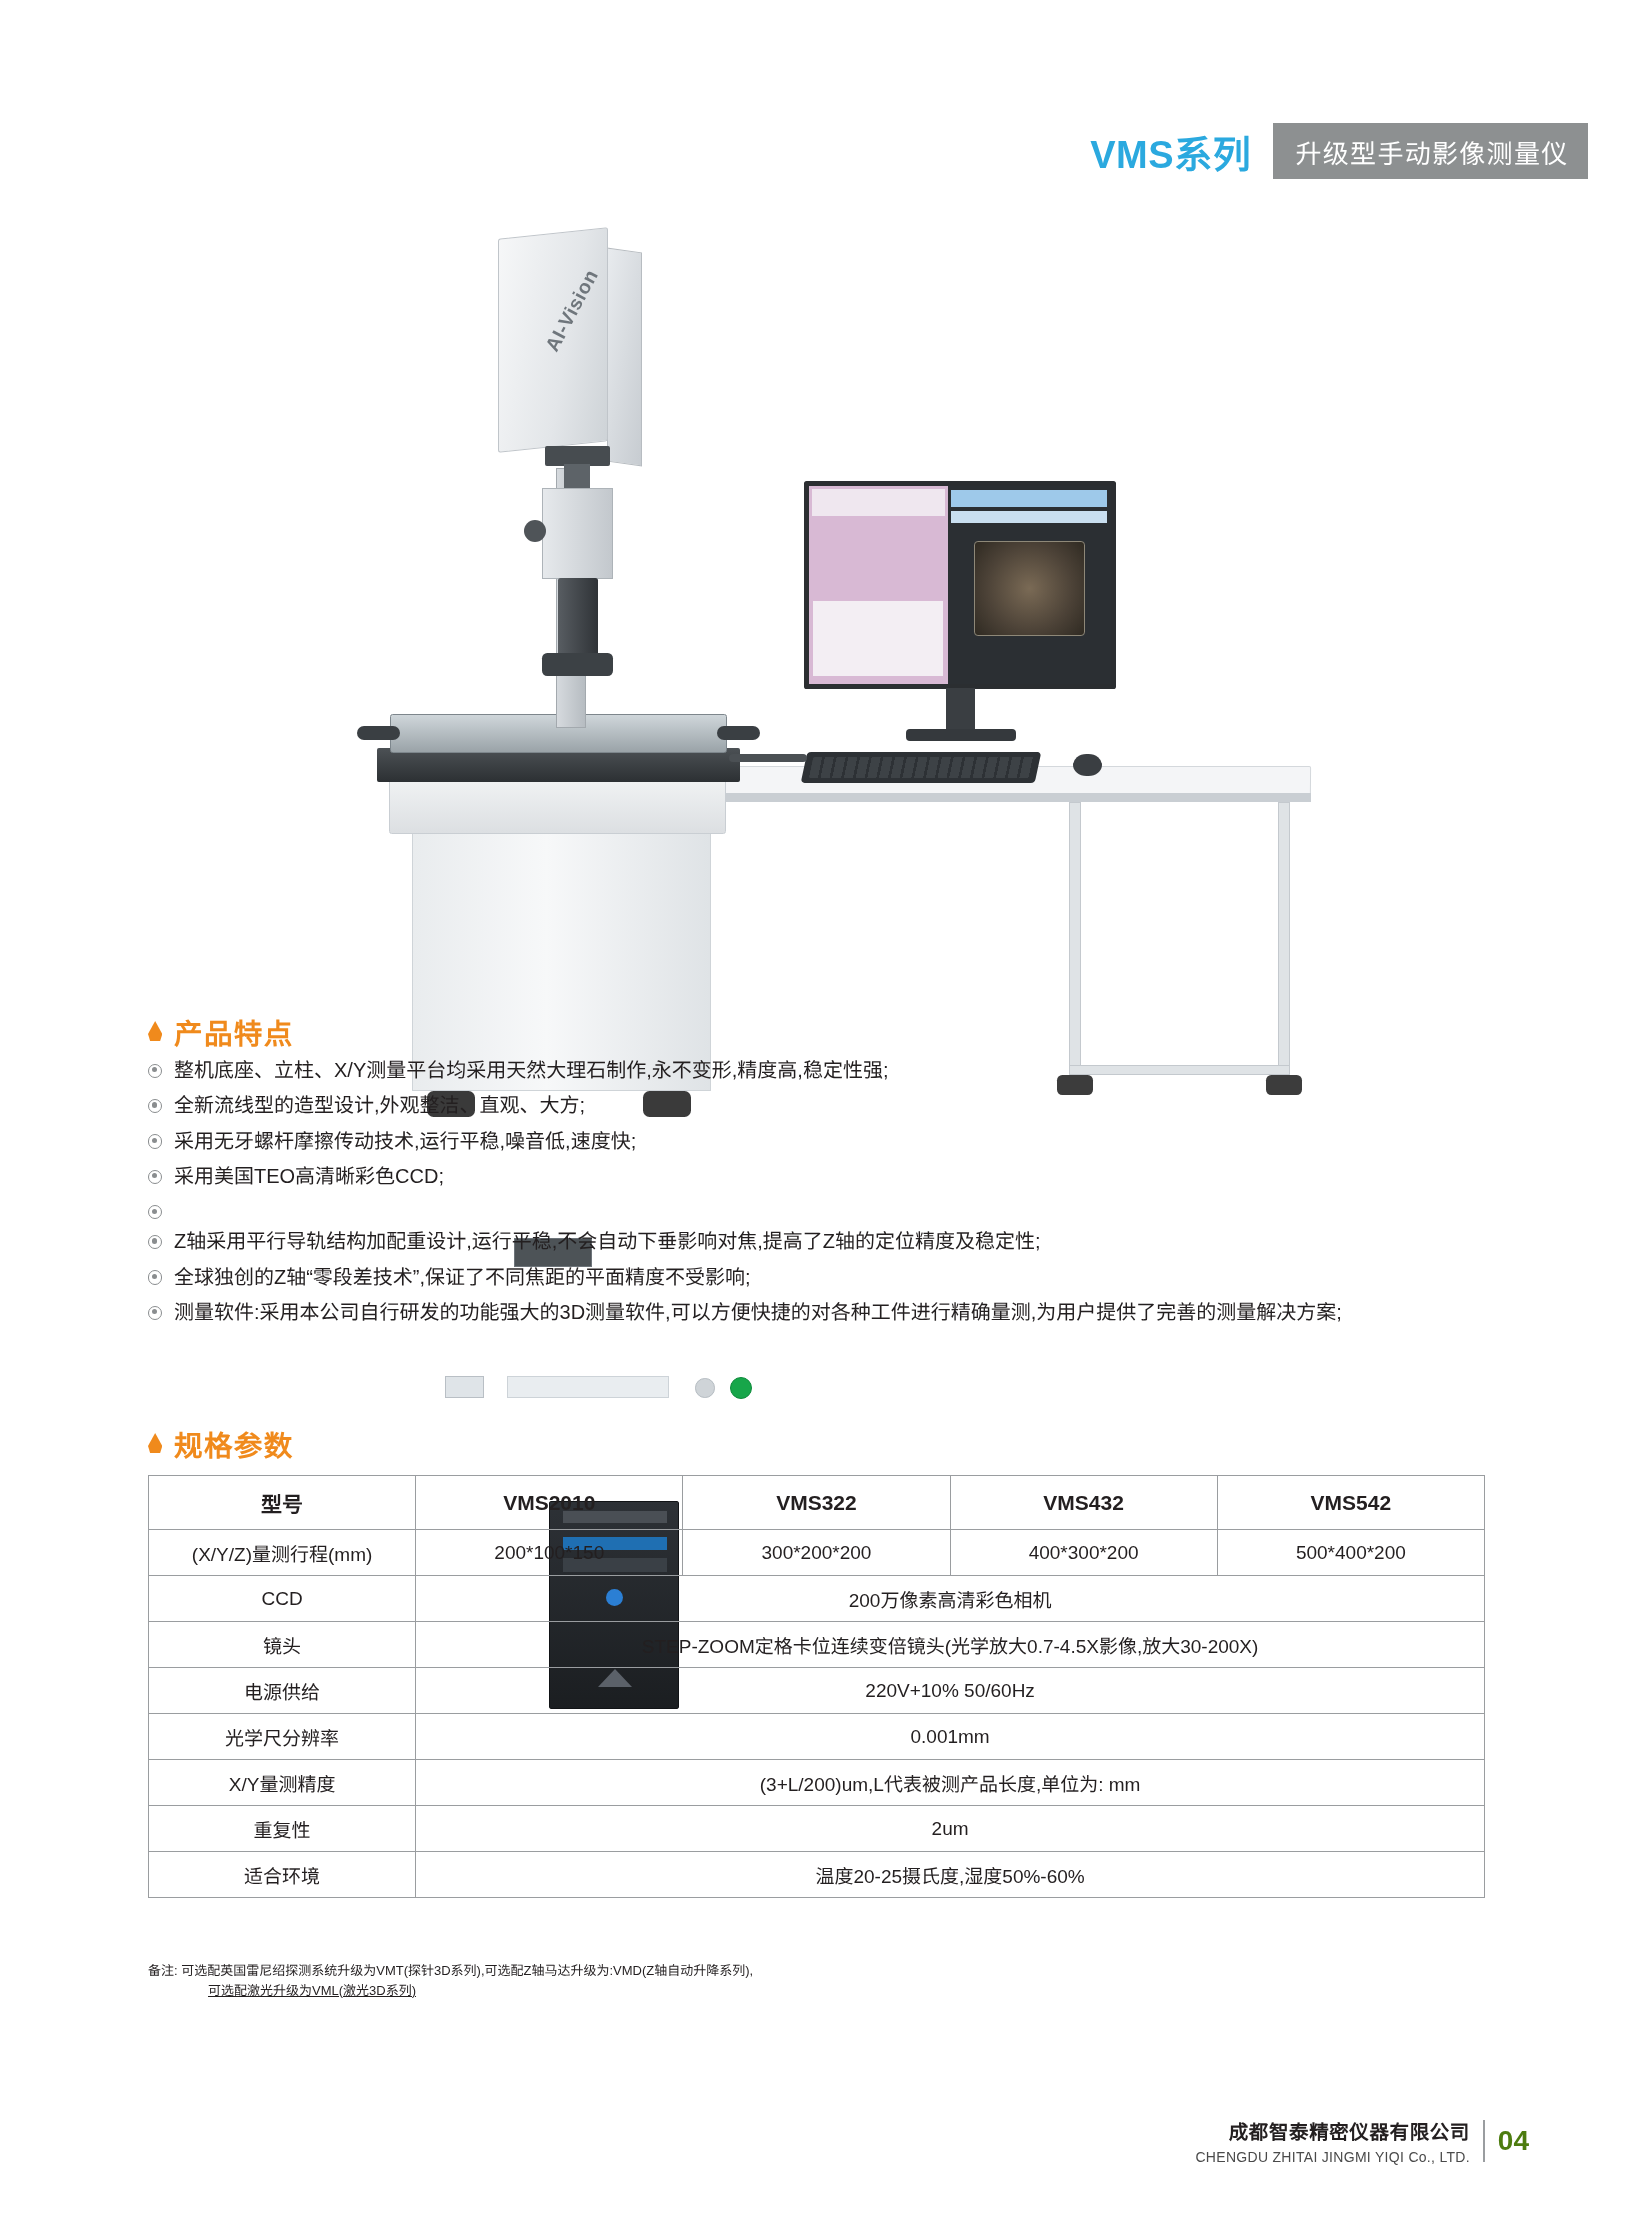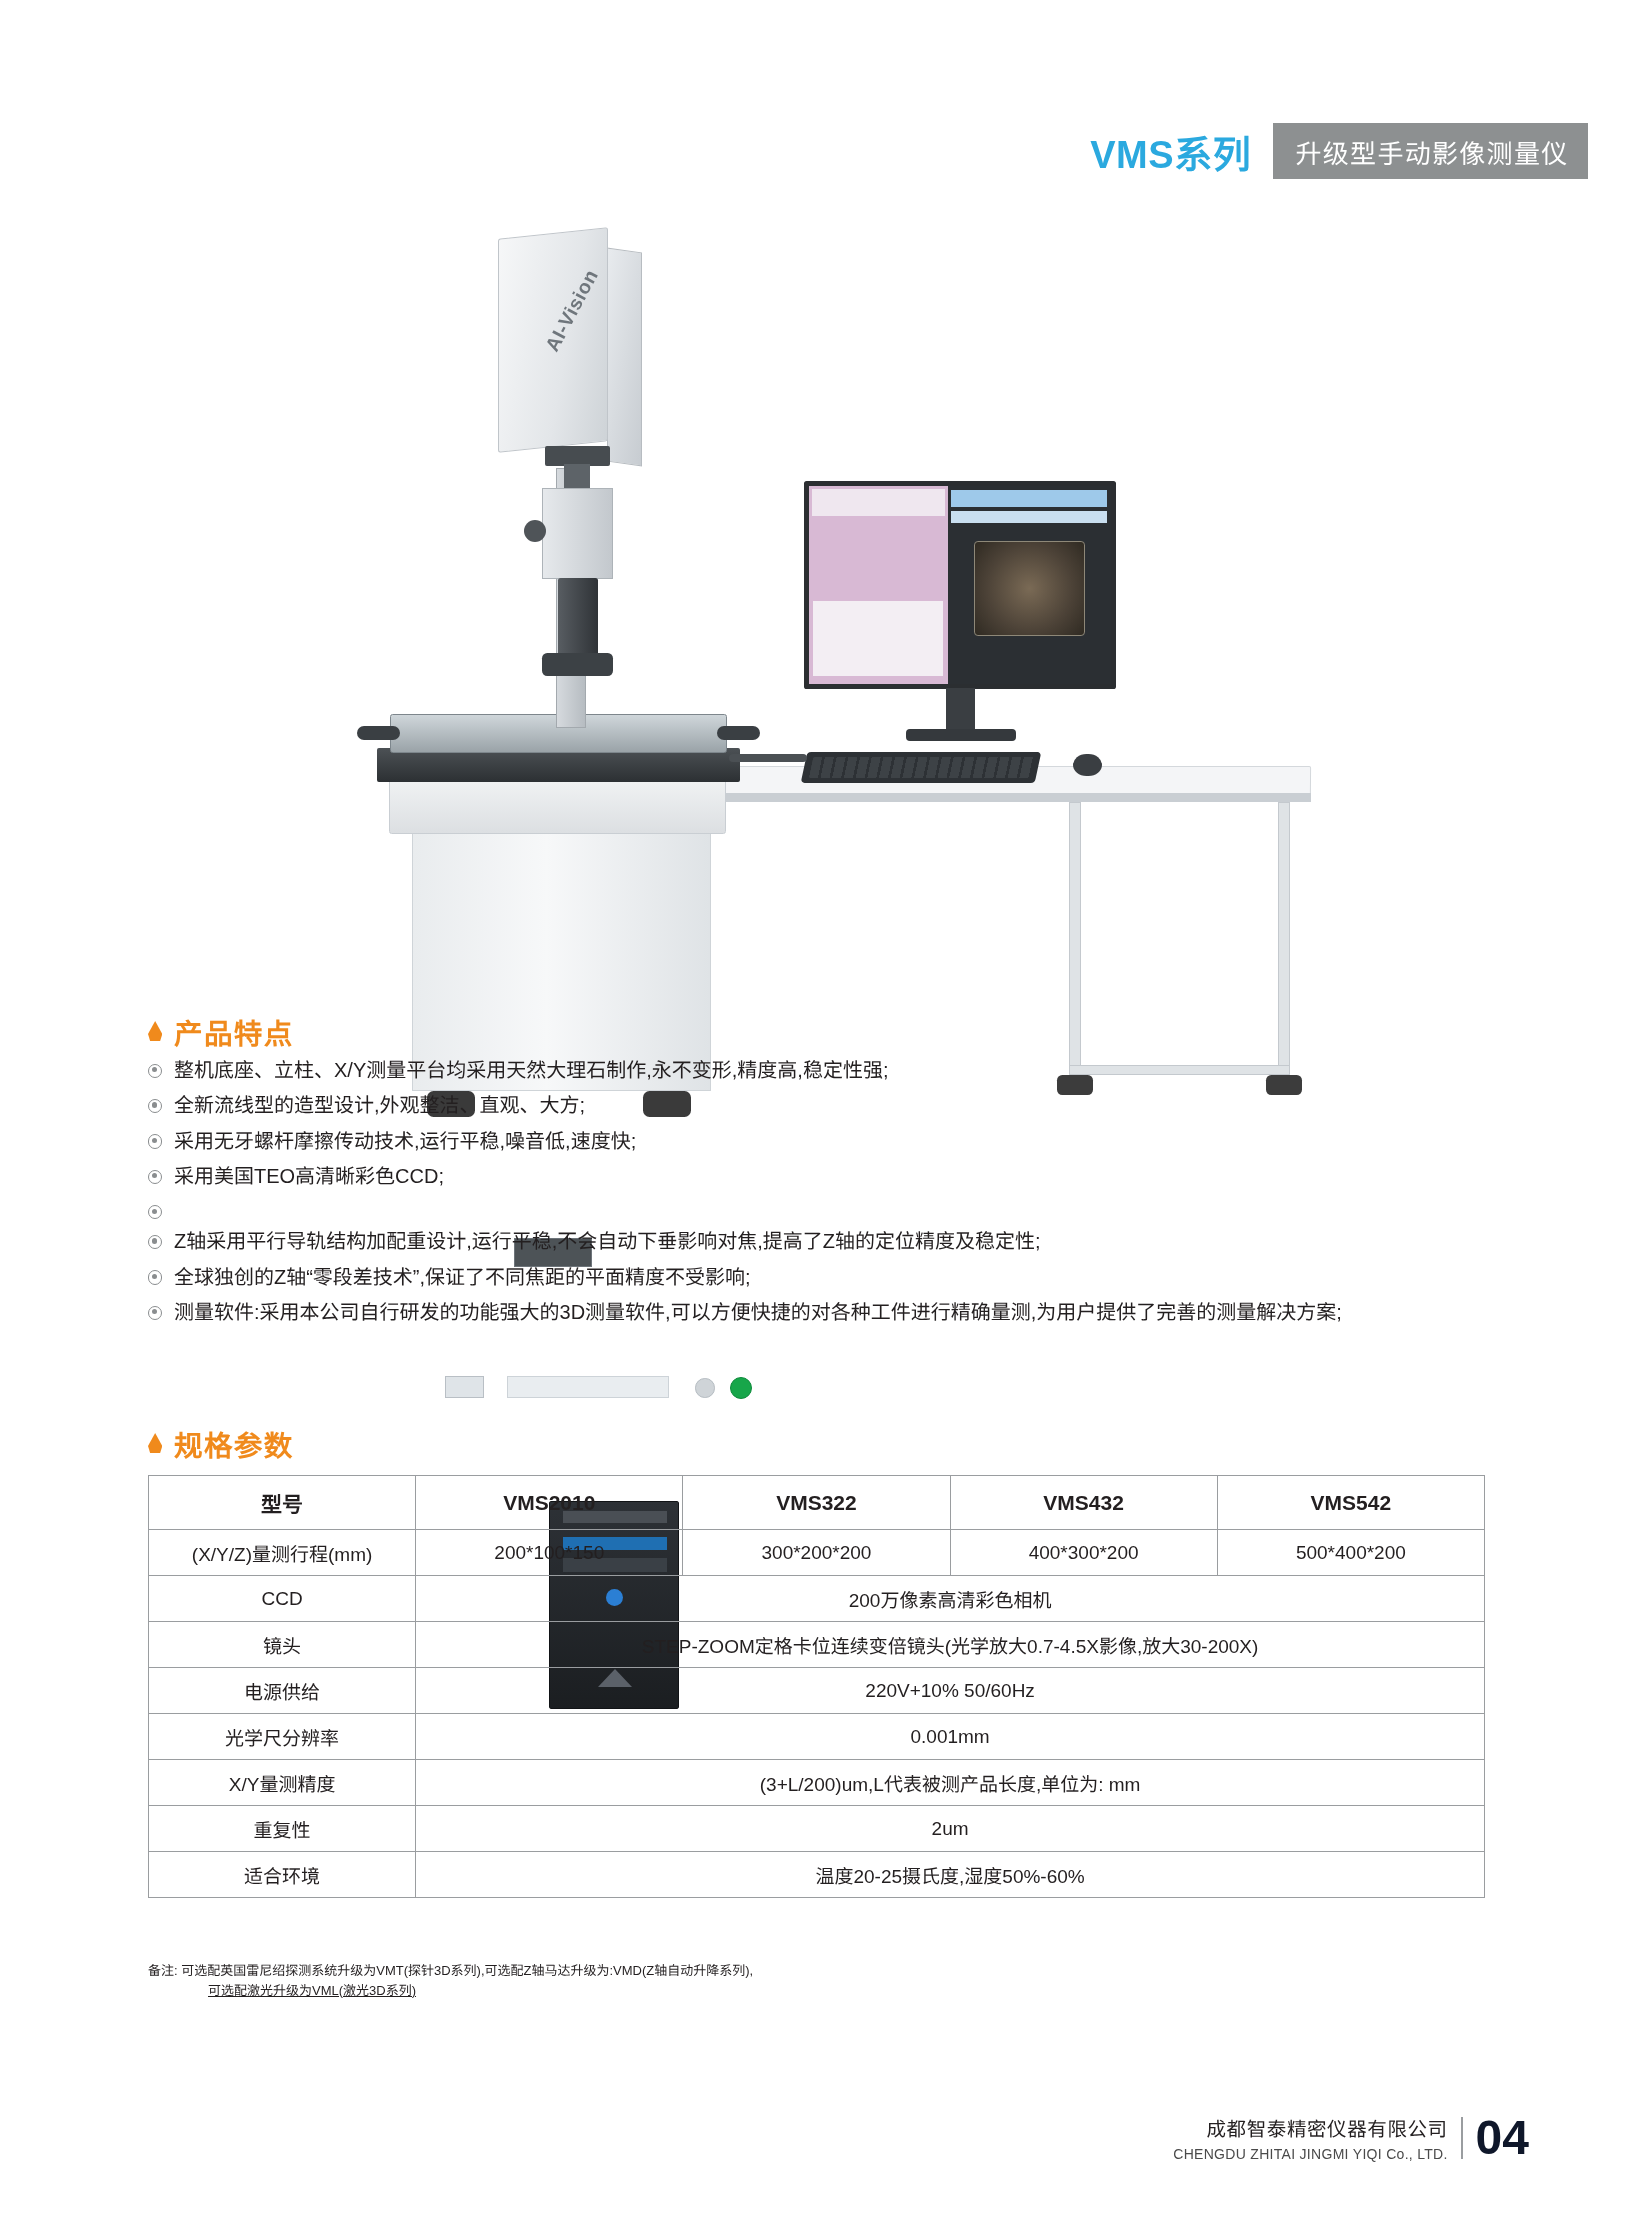--- a/index.html
+++ b/index.html
@@ -623,39 +623,39 @@
     position: absolute;
     bottom: 62px;
     right: 117px;
     display: flex;
     align-items: center;
     gap: 13px;
   }
   .footer-company { text-align: right; }
   .footer-cn {
     font-size: 19.5px;
-    font-weight: normal;
+    font-weight: bold;
     color: #231f20;
     letter-spacing: 0.6px;
   }
   .footer-en {
     font-size: 14px;
     color: #4a4a4a;
     letter-spacing: 0.3px;
     margin-top: 3.9px;
   }
   .footer-div {
     width: 1.9px;
     height: 42px;
     background: #9a9da0;
   }
   .footer-page {
-    font-size: 48px;
+    font-size: 28px;
     font-weight: bold;
-    color: #0f172a;
+    color: #4d7c0f;
   }
 </style>
 </head>
 <body>
 
 <div class="header">
   <div class="header-tab">VMS系列</div>
   <div class="header-bar">升级型手动影像测量仪</div>
 </div>
 

